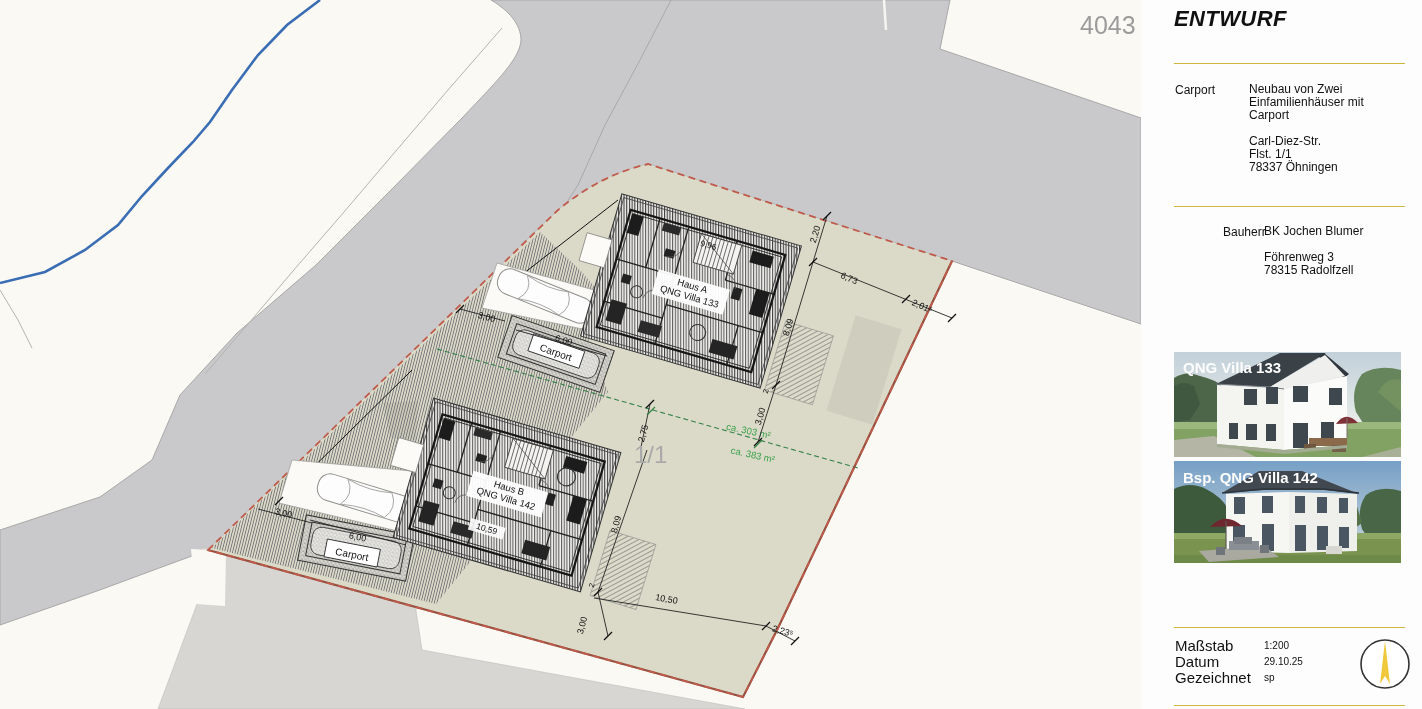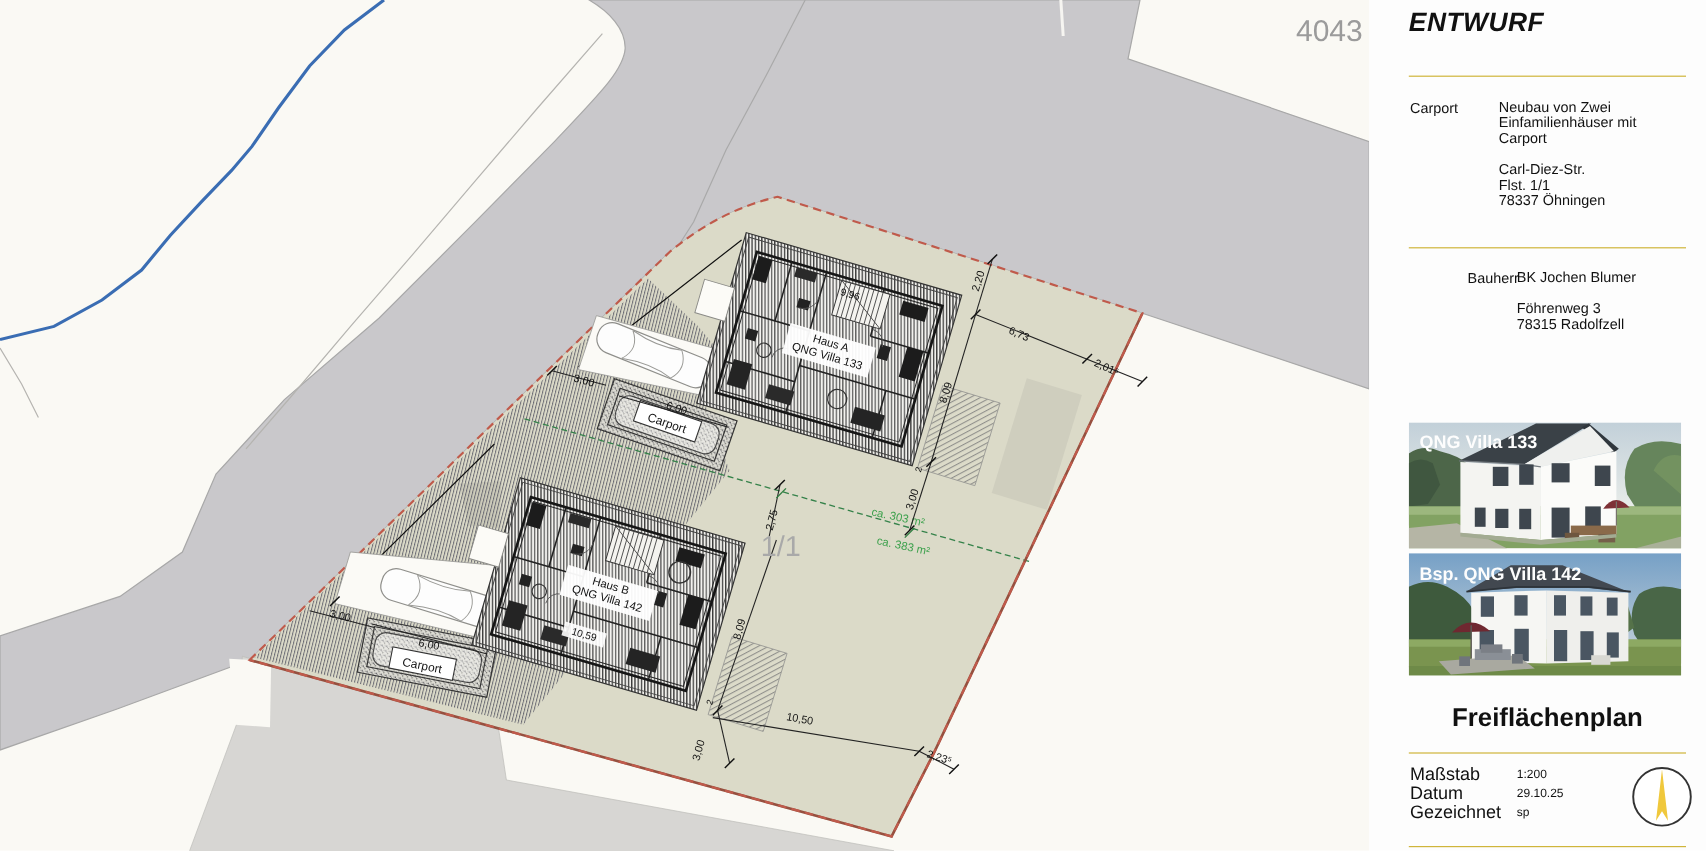--- a/index.html
+++ b/index.html
@@ -338,21 +338,20 @@
     <line x1="52" y1="60" x2="52" y2="88" stroke="#5d5a54" stroke-width="1.2"></line>
     <polygon points="25,90 90,85 105,96 35,101" fill="#a9a9a0"></polygon>
     <rect x="55" y="80" width="30" height="9" fill="#8a8f96"></rect>
     <rect x="60" y="76" width="18" height="7" fill="#7b7f86"></rect>
     <rect x="42" y="86" width="9" height="8" fill="#70757c"></rect>
     <rect x="86" y="84" width="9" height="8" fill="#70757c"></rect>
     <rect x="152" y="85" width="16" height="8" fill="#d8d8d2"></rect>
     <text x="9" y="22" font-size="15" font-weight="bold" fill="#fdfdfd" font-family="Liberation Sans, sans-serif">Bsp. QNG Villa 142</text>
   </svg>
 
-  <div class="lbl" style="left:33px;top:586px;width:231px;text-align:center;font-size:21.5px;font-weight:bold;">Freiflächenplan</div>
   <div class="hr" style="top:627px;"></div>
   <div class="lbl" style="left:34px;top:638px;font-size:15px;line-height:16px;">Maßstab<br>Datum<br>Gezeichnet</div>
   <div class="lbl" style="left:123px;top:638px;font-size:10px;line-height:16px;">1:200<br>29.10.25<br>sp</div>
   <svg style="position:absolute;left:218px;top:638px;" width="52" height="52" viewBox="0 0 52 52">
     <circle cx="26" cy="26" r="24" fill="#fff" stroke="#333" stroke-width="1.6"></circle>
     <polygon points="26,3 21,46 26,38 31,46" fill="#f0c83c"></polygon>
   </svg>
   <div class="hr" style="top:705px;"></div>
 </div>
 

